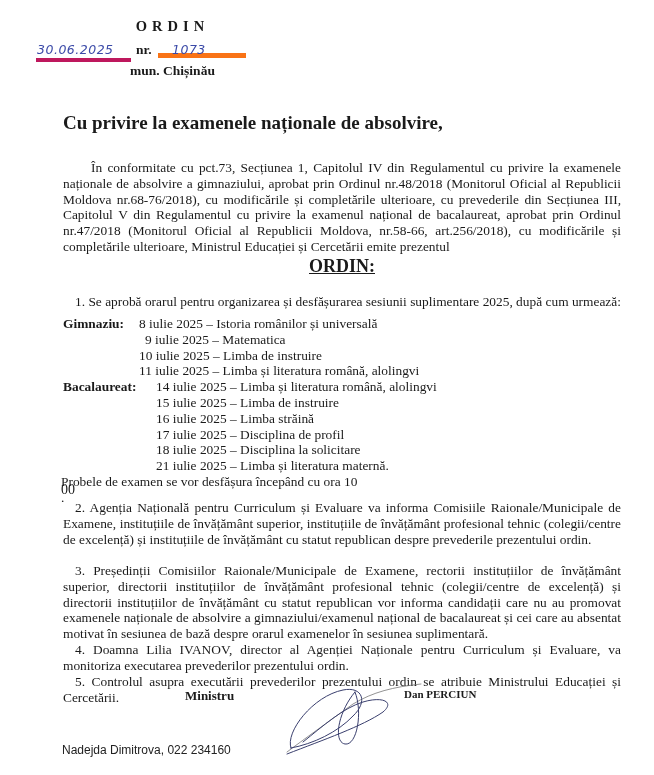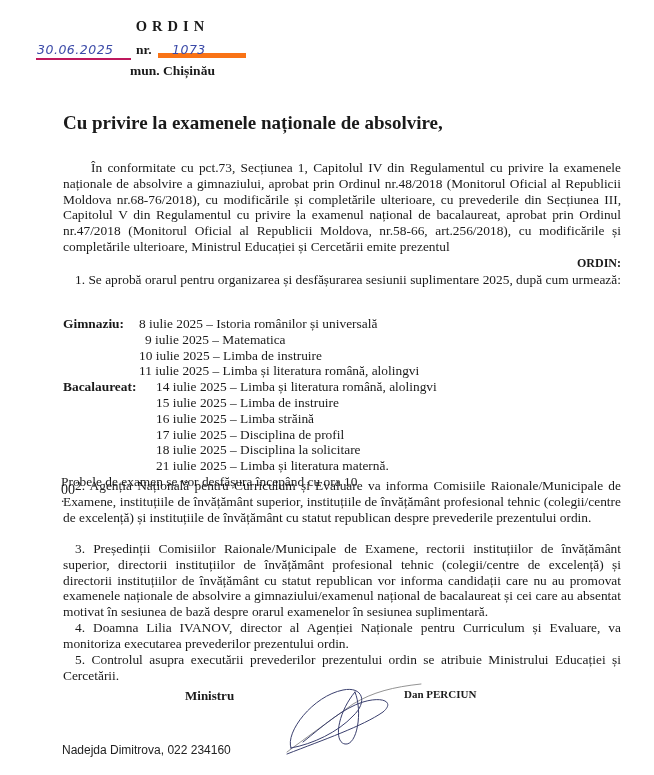--- a/index.html
+++ b/index.html
@@ -26,39 +26,39 @@
     .date-line { left: 36px; top: 42px; height: 18px; }
     .hand {
       font-family: "DejaVu Sans", sans-serif;
       font-style: italic;
       color: #3b4aa8;
       font-size: 12.5px;
       letter-spacing: 0.5px;
     }
     .date-field {
       position: absolute; left: 0; top: 0; width: 94px;
-      border-bottom: 2px solid #be185d; height: 16px;
+      border-bottom: 4px solid #be185d; height: 16px;
       padding-left: 1px;
     }
     .nr-label { position: absolute; left: 100px; top: 0; font-weight: bold; font-size: 13.5px; }
     .nr-field {
       position: absolute; left: 122px; top: 0; width: 88px;
       border-bottom: 5px solid #f97316; height: 16px;
       padding-left: 14px; box-sizing: border-box;
     }
     .city { left: 0; width: 327px; top: 63px; text-align: center; font-weight: bold; font-size: 13.5px; padding-left: 18px; box-sizing: border-box; }
     .subject { left: 63px; top: 114px; font-weight: bold; line-height: 17px; font-size: 19px; }
     .body-text {
       left: 63px; width: 558px;
       line-height: 15.8px;
       text-align: justify;
     }
     .p-indent { text-indent: 28px; }
-    .p-item { text-indent: 12px; }
-    .order-heading { left: 63px; width: 558px; top: 256px; text-align: right; font-weight: bold; font-size: 12px; }
+    .p-item { text-indent: 12px; margin-top: 22px; }
+    .order-heading { left: 63px; width: 558px; top: 256px; text-align: center; font-weight: bold; font-size: 18px; text-decoration: underline; }
     .schedule { left: 63px; line-height: 15.8px; }
     .sched-row { display: flex; height: 15.8px; white-space: nowrap; }
     .sched-label { font-weight: bold; }
     sup { font-size: 14px; line-height: 0; vertical-align: 6px; }
     .sign-minister { left: 185px; top: 688px; font-weight: bold; font-size: 13px; }
     .sign-name { left: 404px; top: 688px; font-weight: bold; font-size: 11px; }
     .signature { left: 283px; top: 682px; width: 140px; height: 80px; }
     .footer-contact {
       left: 62px; top: 743px;
       font-family: "Liberation Sans", "DejaVu Sans", sans-serif;

